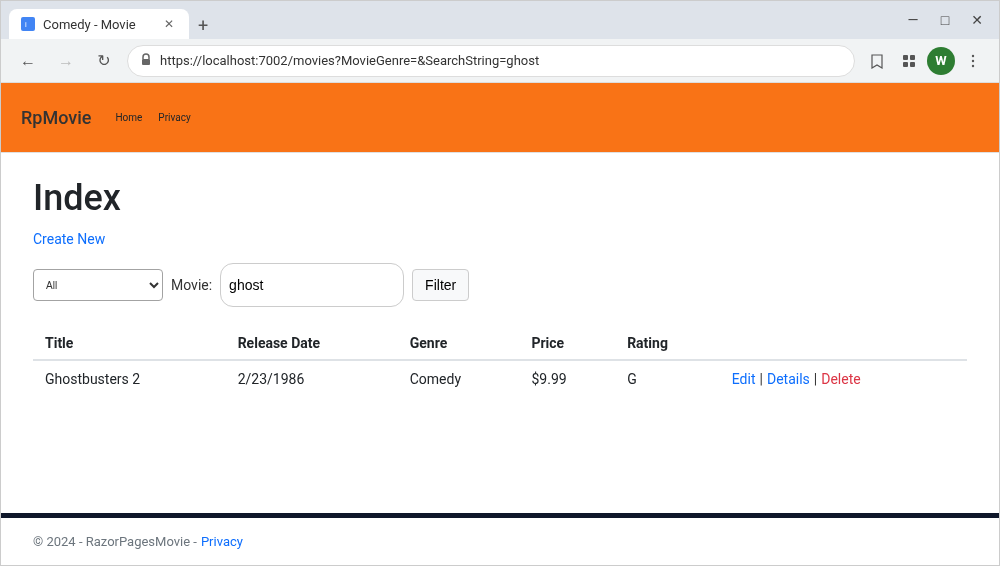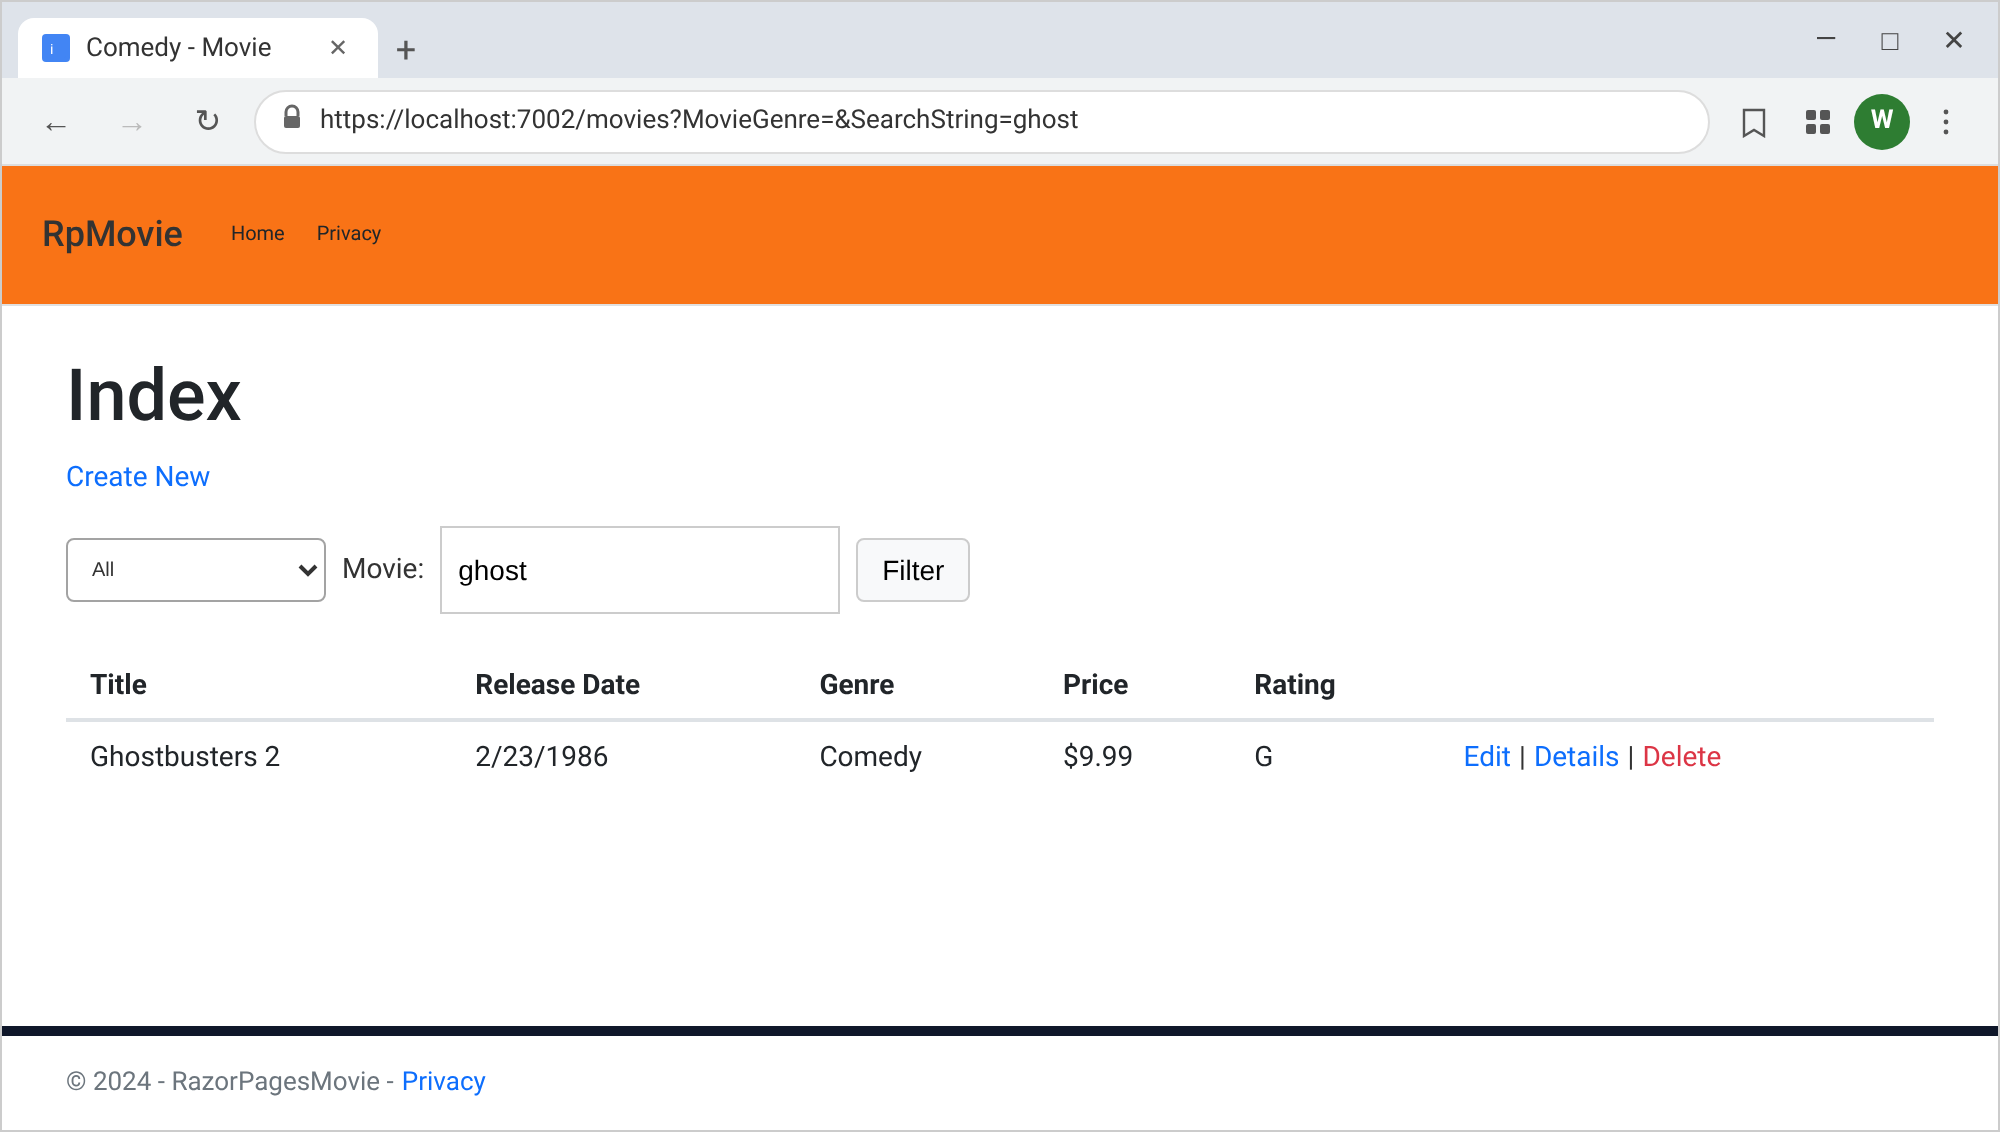--- a/index.html
+++ b/index.html
@@ -37,21 +37,21 @@
 
     
     .main-content { padding: 24px 32px; flex: 1; }
     .page-title { font-size: 36px; font-weight: 500; color: #212529; margin-bottom: 12px; }
     .create-link { color: #0d6efd; text-decoration: none; font-size: 14px; display: inline-block; margin-bottom: 16px; }
 
     
     .filter-form { display: flex; align-items: center; gap: 8px; margin-bottom: 20px; }
     .genre-select { padding: 4px 24px 4px 8px; border: 1px solid #a3a3a3; border-radius: 4px; font-size: 10px; color: #333; background: #fff; height: 32px; min-width: 130px; appearance: auto; }
     .filter-label { font-size: 14px; color: #333; }
-    .title-input { padding: 21px 8px; border: 1px solid #ccc; border-radius: 0; font-size: 14px; height: 32px; width: 200px; }
+    .title-input { padding: 21px 8px; border: 1px solid #ccc; border-radius: 13px; font-size: 14px; height: 32px; width: 184px; }
     .filter-btn { padding: 4px 12px; border: 1px solid #ccc; border-radius: 4px; background: #f8f9fa; font-size: 14px; cursor: pointer; height: 32px; }
 
     
     .movie-table { width: 100%; border-collapse: collapse; }
     .movie-table th { text-align: left; padding: 8px 12px; font-weight: 700; font-size: 14px; color: #212529; border-bottom: 2px solid #dee2e6; }
     .movie-table td { padding: 10px 12px; font-size: 14px; color: #212529; border-bottom: 1px solid #dee2e6; }
     .movie-table tr:last-child td { border-bottom: none; }
     .action-links { display: flex; gap: 4px; align-items: center; }
     .action-link { color: #0d6efd; text-decoration: none; font-size: 14px; }
     .action-sep { color: #333; font-size: 14px; }

